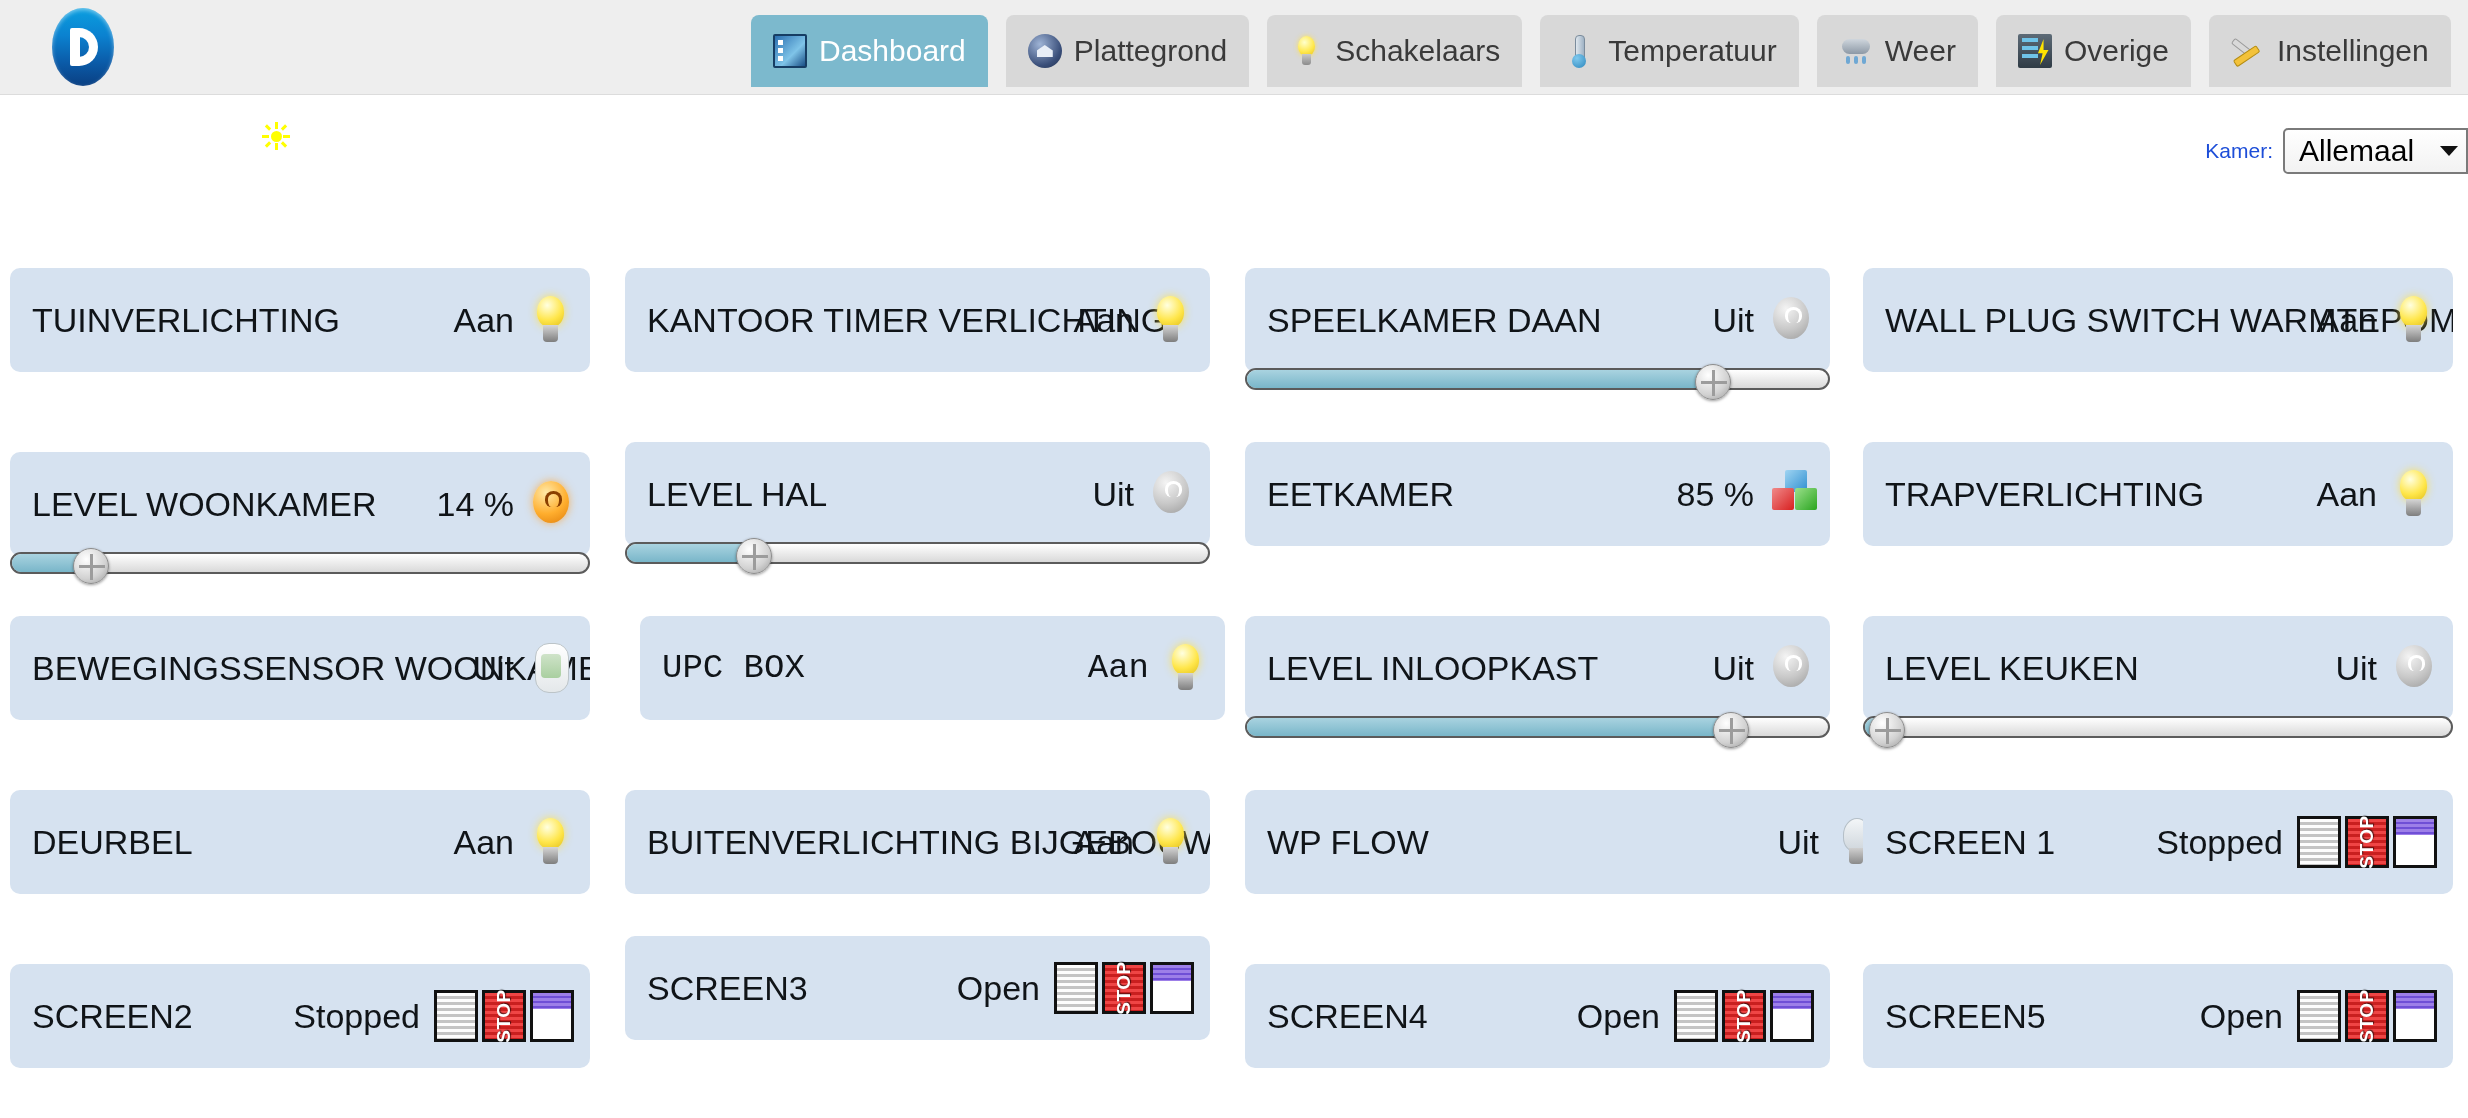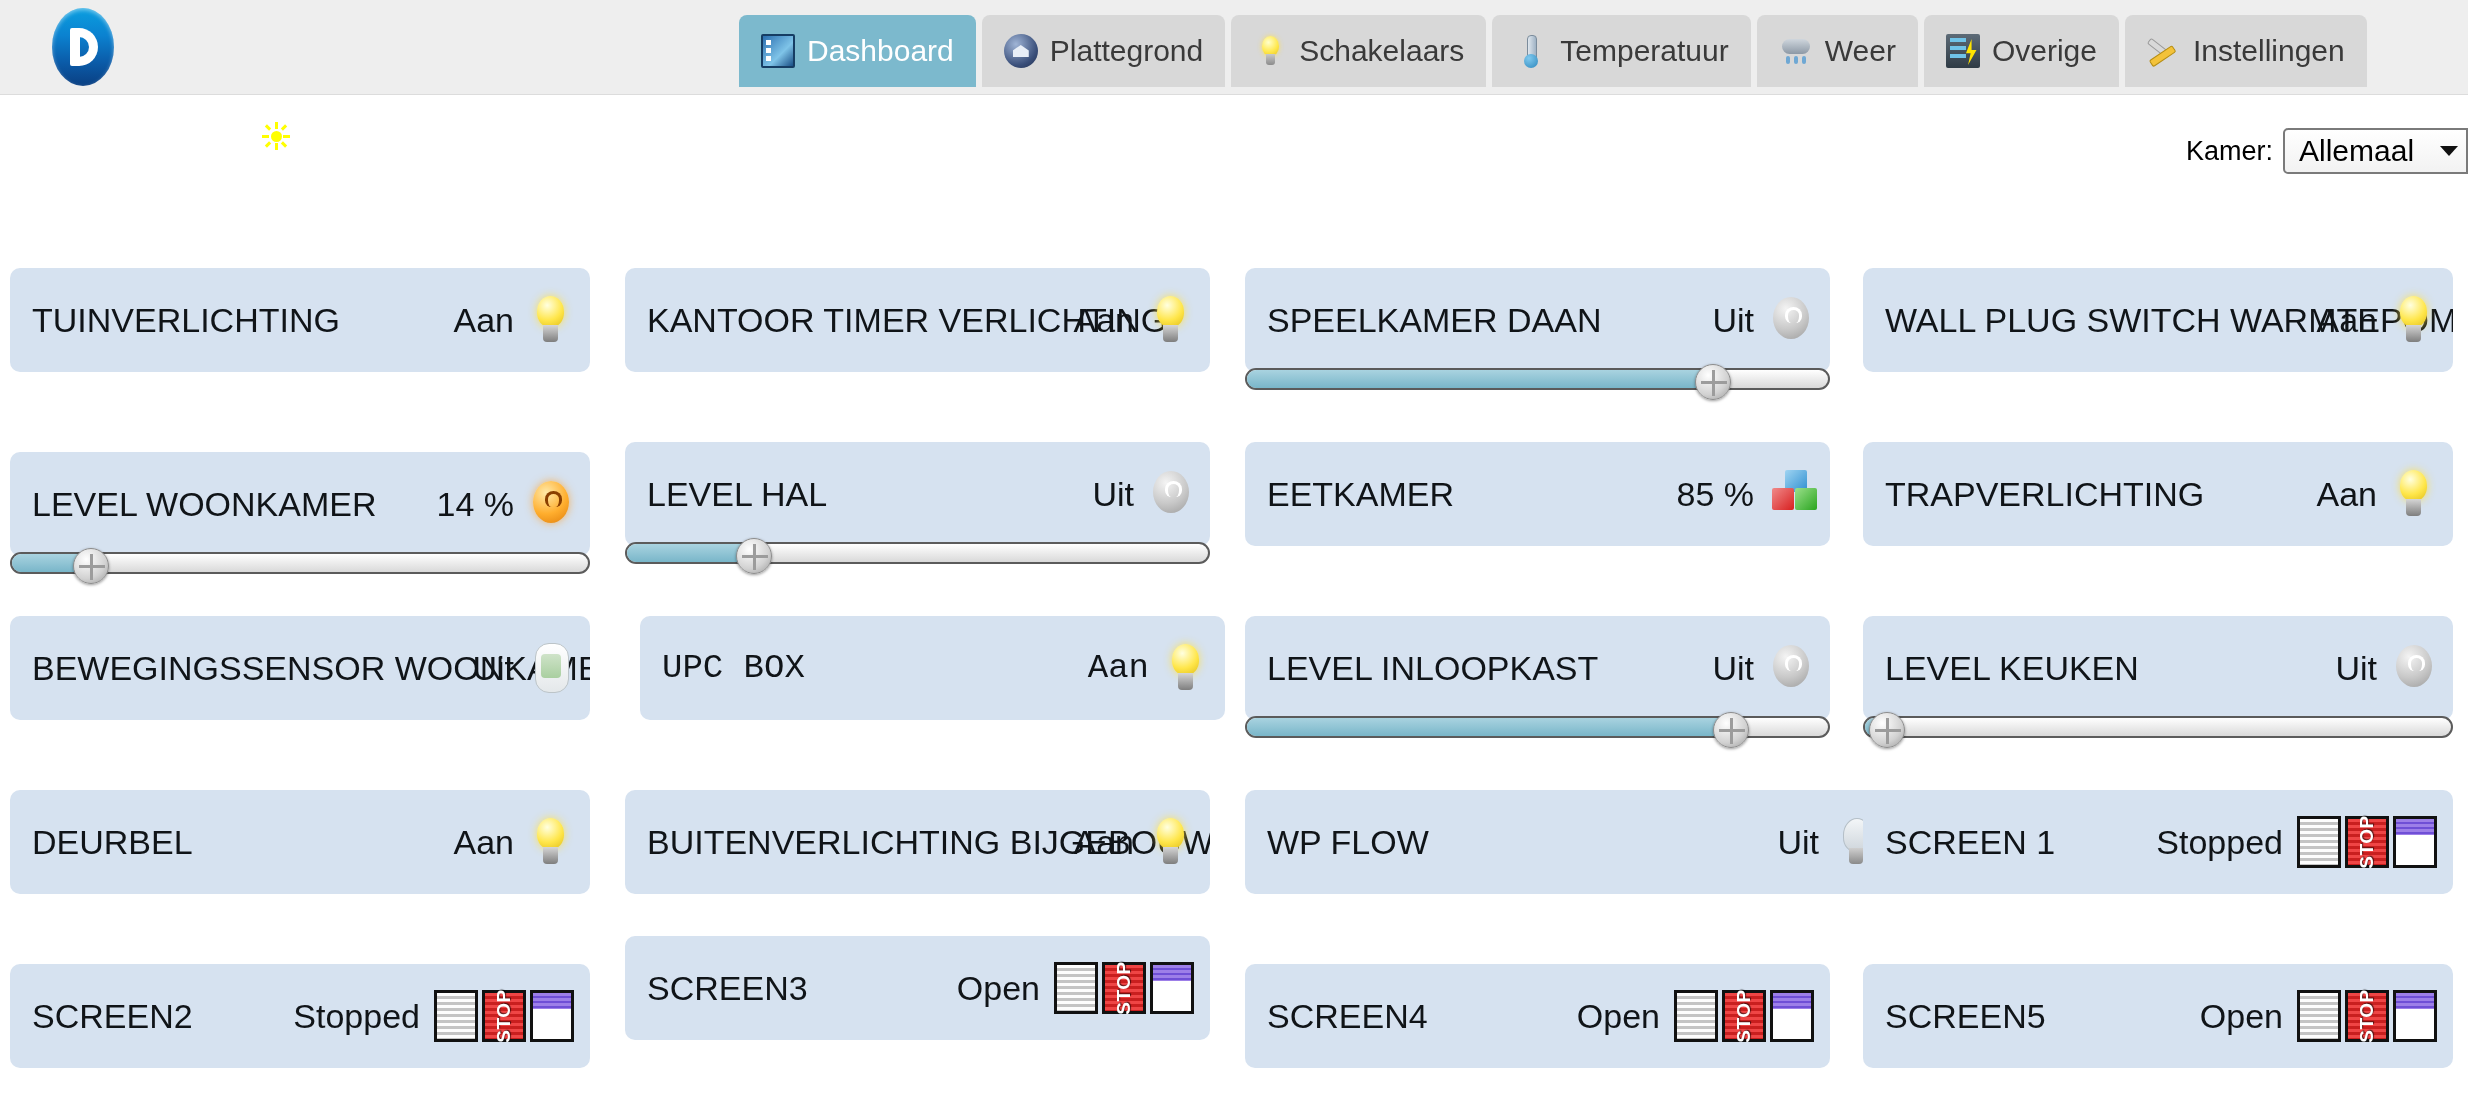--- a/index.html
+++ b/index.html
@@ -52,20 +52,21 @@
     height: 72px;
     display: flex; align-items: center; gap: 12px;
     padding: 0 22px;
     background: #d8d8d8;
     border-radius: 8px 8px 0 0;
     margin-right: 6px;
     font-size: 30px;
     color: #3a3a3a;
     white-space: nowrap;
     cursor: pointer;
+    margin-left: 12px;
   }
   .tab.active { background: #7cb9cd; color: #ffffff; }
   .tab .tlabel { line-height: 1; }
 
   
   .ticon { width: 34px; height: 34px; position: relative; flex: 0 0 34px; }
 
   .ic-dashboard { background:linear-gradient(135deg,#2b6fb0,#7fc4e8 60%,#1a4f86); border:2px solid #163d63; border-radius:2px; }
   .ic-dashboard::before{content:"";position:absolute;left:3px;top:4px;width:5px;height:5px;background:#fff;box-shadow:0 8px 0 #fff,0 16px 0 #fff;}
 
@@ -108,21 +109,21 @@
 
   
   #sunicon { position:absolute; left:262px; top:122px; width:28px; height:28px; }
   #sunicon .core { position:absolute; left:9px; top:9px; width:11px; height:11px; border-radius:50%; background:#ffff00; }
   #sunicon .ray { position:absolute; background:#ffff00; }
 
   #kamer-wrap {
     position: absolute; right: 0px; top: 128px;
     display: flex; align-items: center; gap: 10px;
   }
-  #kamer-label { font-size: 27px; color: #000000; }
+  #kamer-label { font-size: 21px; color: #1d4ed8; }
   #kamer-select {
     width: 185px; height: 46px;
     border: 2px solid #7a7a7a;
     border-radius: 5px 0 0 5px;
     background: linear-gradient(180deg,#ffffff,#f2f2f2);
     display: flex; align-items: center; justify-content: space-between;
     padding: 0 8px 0 14px;
     font-size: 30px; color: #000;
     cursor: pointer;
   }

